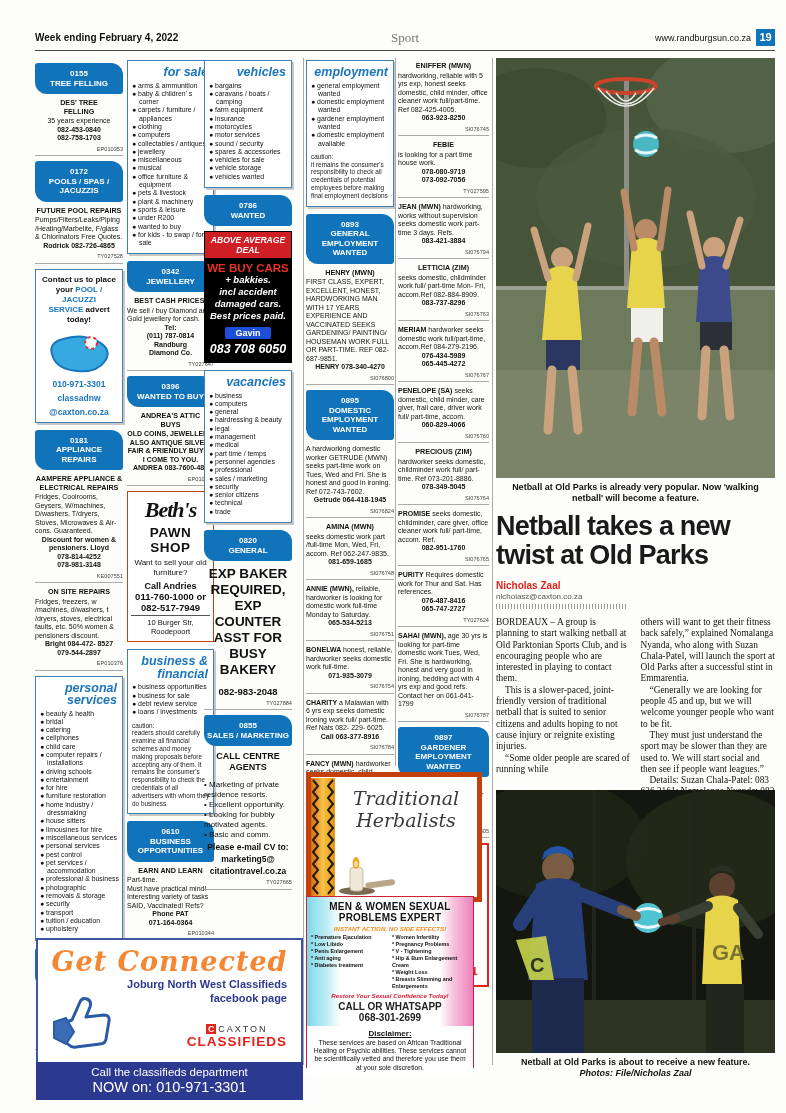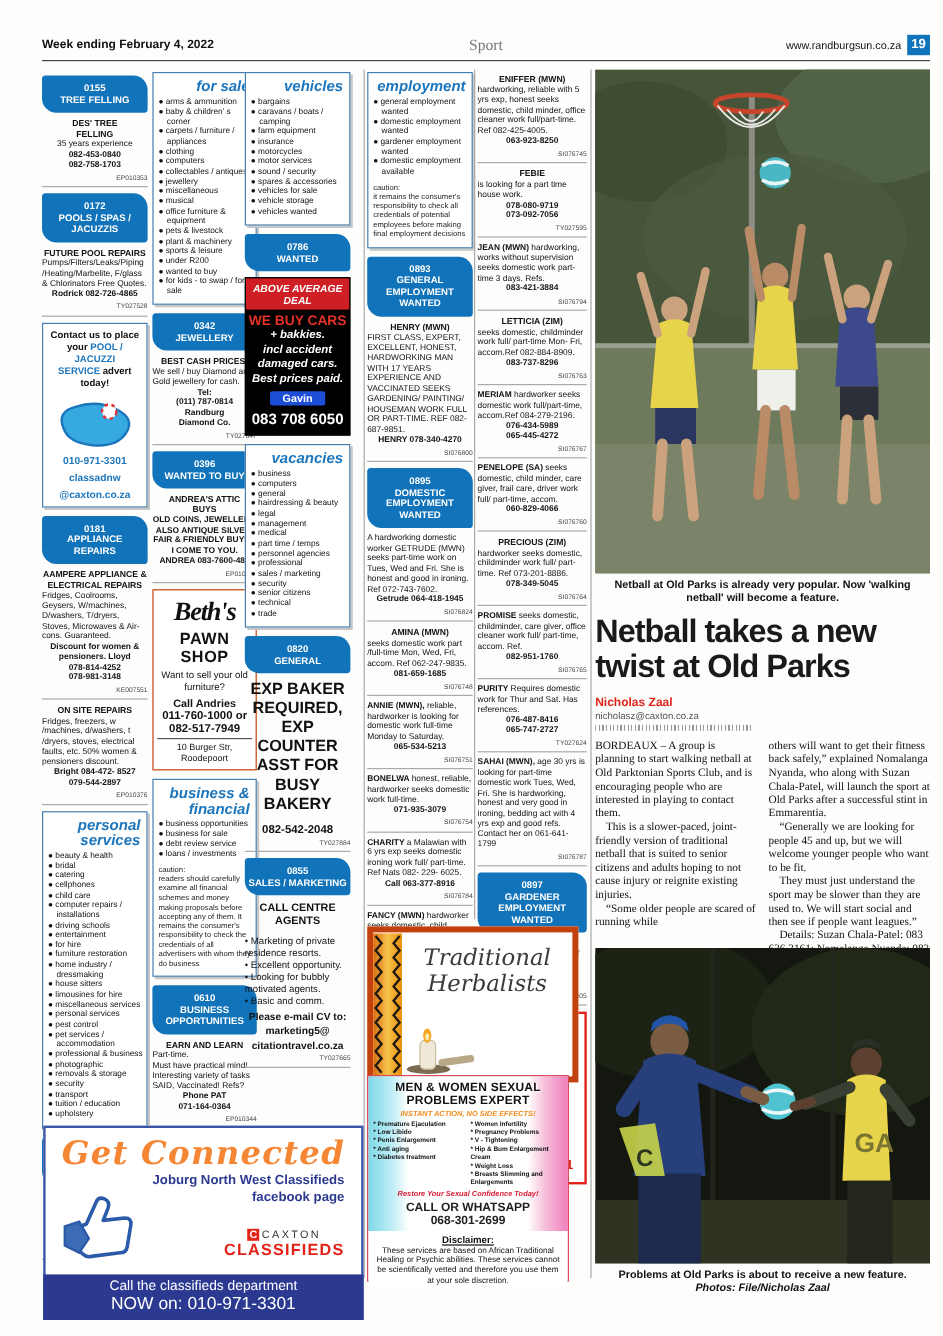--- a/index.html
+++ b/index.html
@@ -45,21 +45,21 @@
   .beths .bt{font-size:13.5px;font-weight:900;letter-spacing:0.5px;margin-top:2px;}
   .beths .bq{font-size:8px;margin-top:3px;line-height:10px;}
   .beths .bc{font-size:9px;font-weight:bold;margin-top:3px;}
   .beths .bp{font-size:9.5px;font-weight:bold;}
   .beths .baddr{font-size:7.5px;margin-top:2px;border-top:1px solid #555;padding-top:2px;}
   .car{background:#000;color:#fff;padding:0 0 6px 0;margin:4px 0 7px 0;text-align:center;border:1px solid #000;}
   .car .ctop{background:#cf1f25;color:#fff;font-weight:900;font-style:italic;font-size:8.6px;padding:3px 1px;}
   .car .cbuy{color:#e63128;font-weight:900;font-size:11.5px;margin-top:4px;}
   .car .cl{font-weight:bold;font-style:italic;font-size:9.5px;line-height:12px;}
   .car .cname{display:inline-block;background:#1d4ed8;color:#fff;font-weight:bold;font-size:9px;padding:1px 10px;margin-top:4px;border-radius:2px;}
-  .car .cphone{font-size:12.5px;font-weight:900;margin-top:2px;}
+  .car .cphone{font-size:12.5px;font-weight:900;margin-top:2px;font-style:italic;}
   .contact5{border:2px solid #e2231a;box-shadow:none;padding:8px 3px;}
   .contact5 .cl{font-size:9px;font-weight:bold;line-height:12px;}
   .contact5 .cp{color:#e2231a;font-weight:900;font-size:11px;margin-top:6px;}
   .contact5 svg{display:block;margin:6px auto 0 auto;}
   
   .span-ad{position:absolute;background:#fff;}
   .herb{left:306px;top:772px;width:166px;height:120px;border:5px solid #c2410c;display:flex;}
   .herb .strip{width:24px;height:100%;}
   .herb .hbody{flex:1;position:relative;}
   .herb .htitle{font-family:"DejaVu Serif",serif;font-style:italic;font-size:19px;line-height:22px;color:#3a3a3a;text-align:center;margin-top:10px;}
@@ -327,21 +327,21 @@
       <div>GENERAL</div>
     </div>
     <div class="ad big">
       <div class="ah">EXP BAKER</div>
       <div class="ah">REQUIRED,</div>
       <div class="ah">EXP</div>
       <div class="ah">COUNTER</div>
       <div class="ah">ASST FOR</div>
       <div class="ah">BUSY</div>
       <div class="ah">BAKERY</div>
-      <div class="as">082-542-2048</div>
+      <div class="as">082-983-2048</div>
       <div class="acode">TY027884</div>
     </div>
     <div class="cat">
       <div>0855</div>
       <div>SALES / MARKETING</div>
     </div>
     <div class="ad mid">
       <div class="ah">CALL CENTRE</div>
       <div class="ah">AGENTS</div>
       <div class="at" style="white-space: pre-line;">• Marketing of private residence resorts.
@@ -644,16 +644,16 @@
       <path d="M213 86 q13 -10 26 0 l-2 -6 q-11 -9 -22 0 z" fill="#2a2f26"></path>
       <path d="M210 110 q16 -9 32 0 l4 84 h-40 z" fill="#e8d44a"></path>
       <path d="M212 116 l-36 14" stroke="#3a3f33" stroke-width="10" stroke-linecap="round"></path>
       <path d="M180 128 l-14 4" stroke="#5c4130" stroke-width="8" stroke-linecap="round"></path>
       <path d="M242 118 l20 26" stroke="#3a3f33" stroke-width="10" stroke-linecap="round"></path>
       <rect x="210" y="194" width="38" height="69" fill="#22261d"></rect>
       <text x="216" y="170" font-family="Liberation Sans, sans-serif" font-size="22" font-weight="bold" fill="#7a7432">GA</text>
     </g>
   </svg>
   <div class="cap">
-    <span>Problems at Old Parks is about to receive a new feature.</span><br>
+    <span>Netball at Old Parks is about to receive a new feature.</span><br>
     <span class="credit">Photos: File/Nicholas Zaal</span>
   </div>
 </div>
 
 </body></html>

